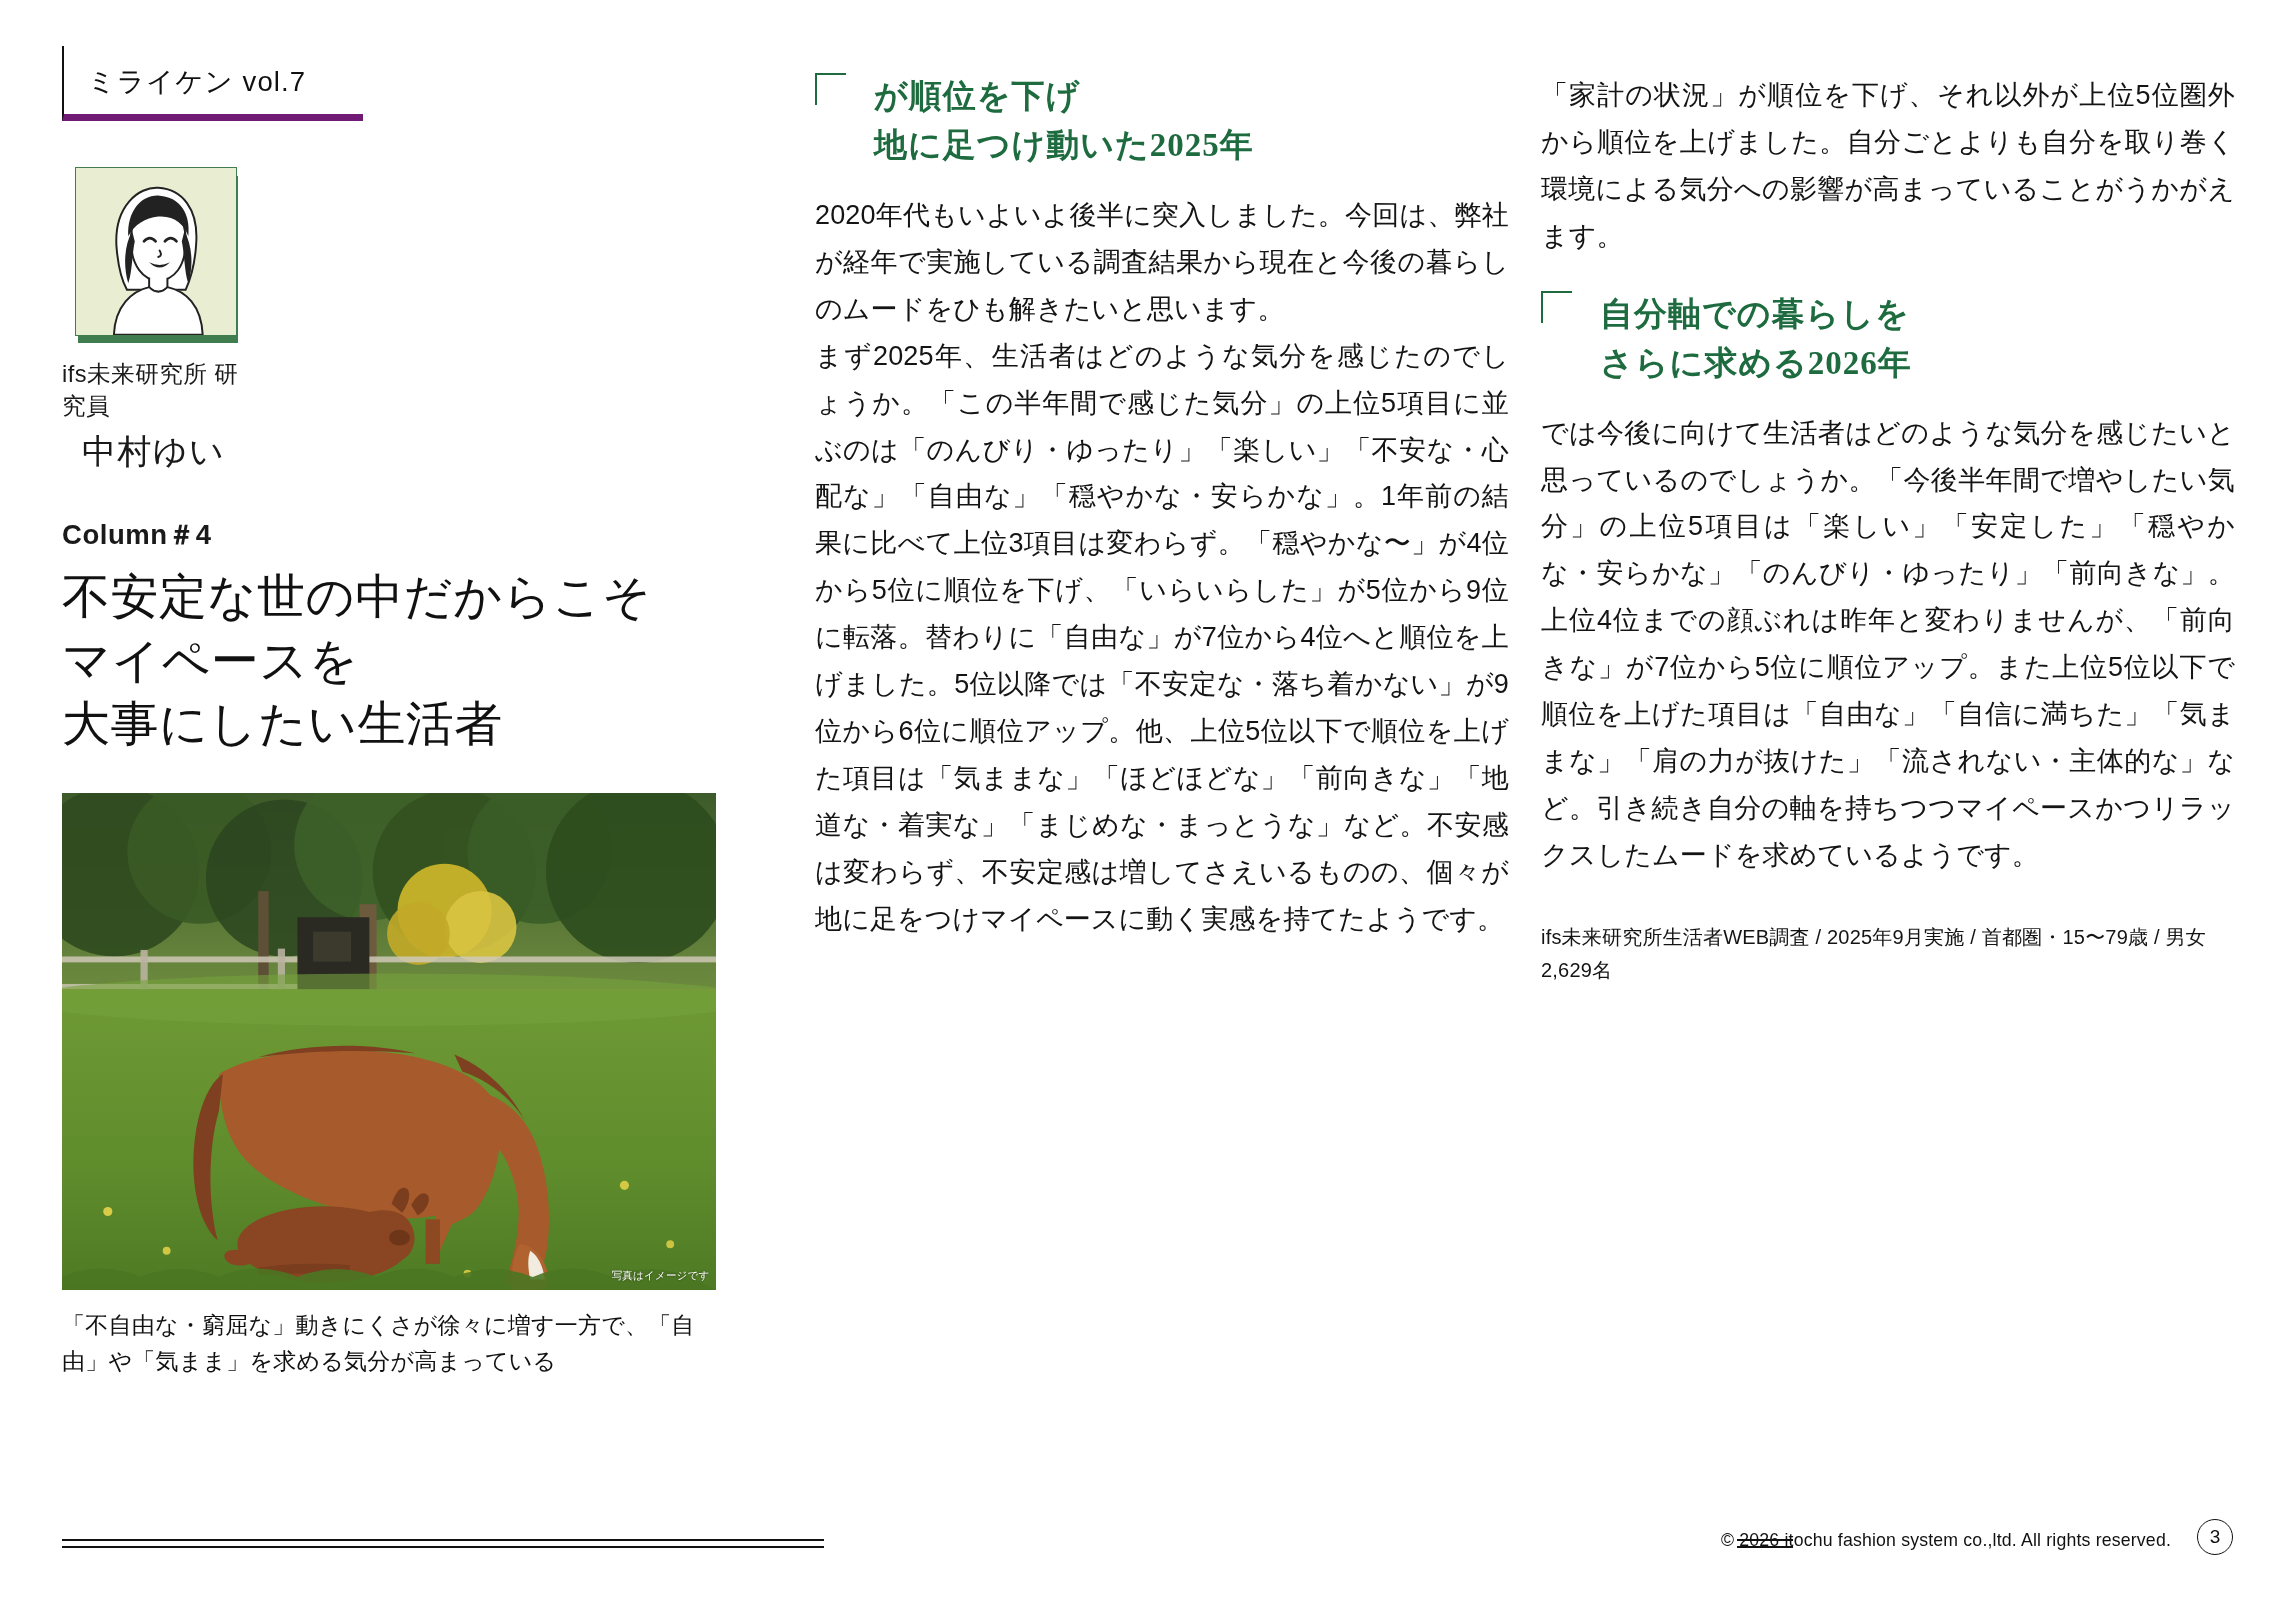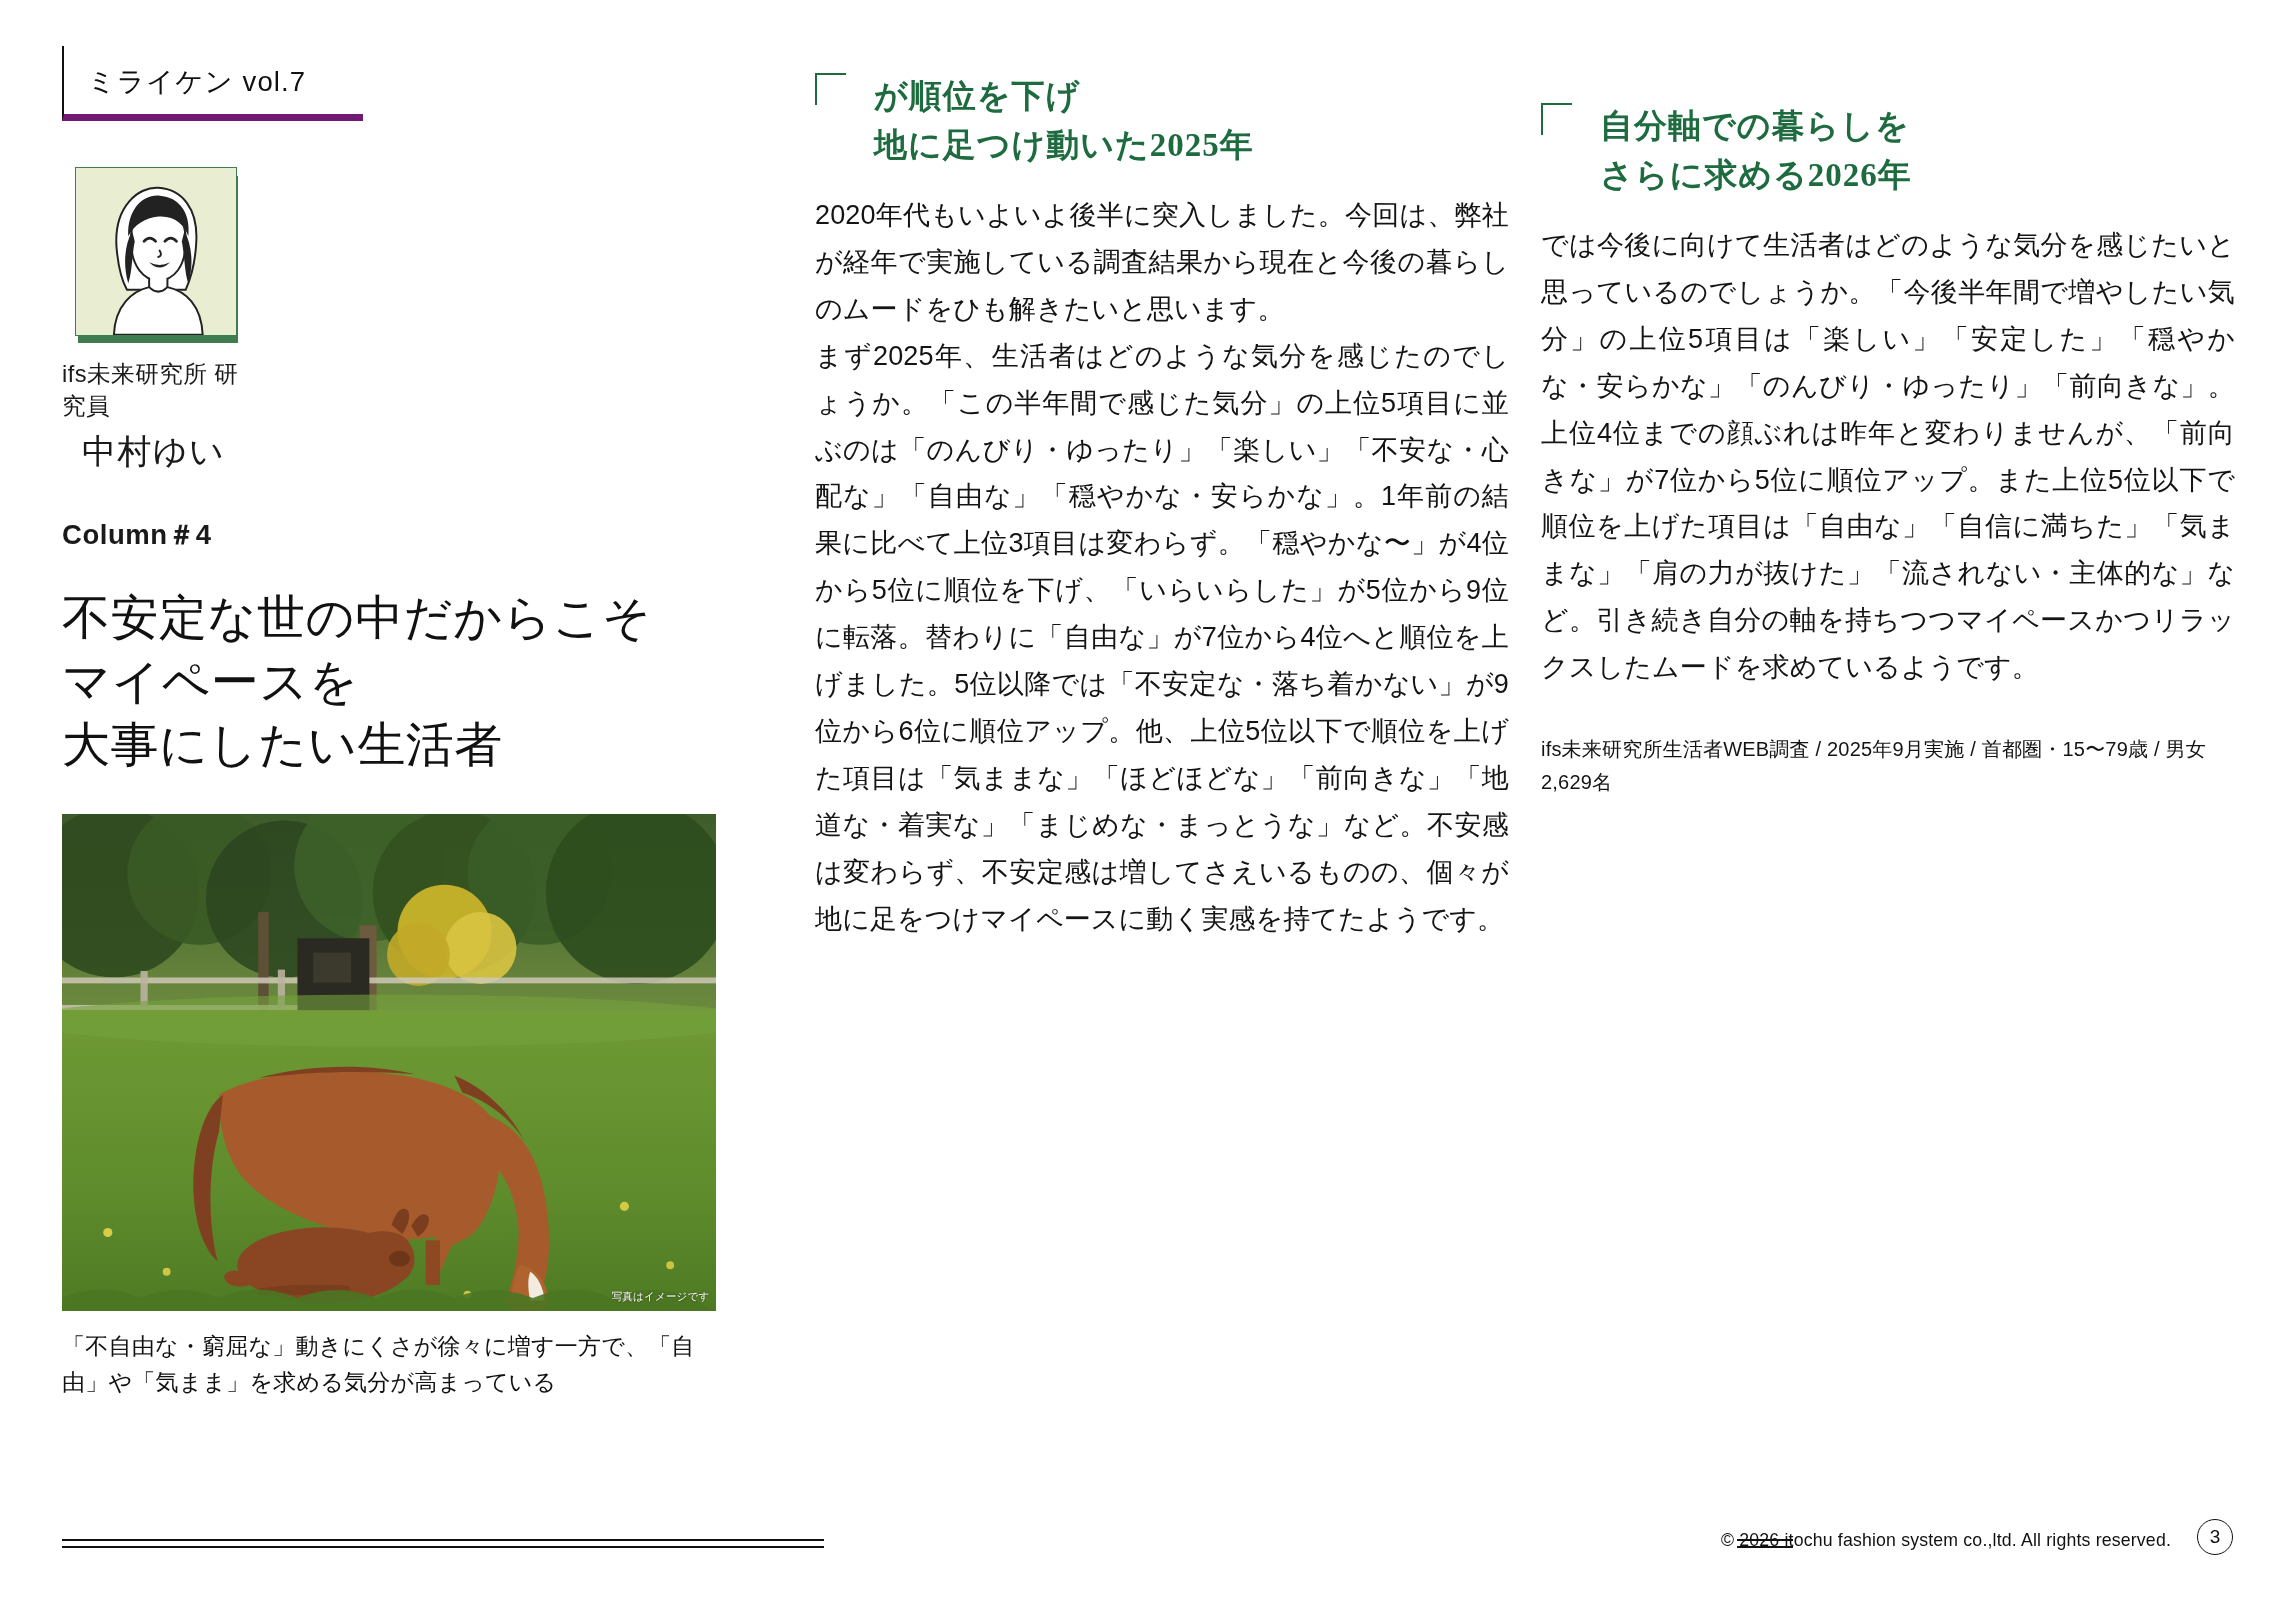--- a/index.html
+++ b/index.html
@@ -90,21 +90,21 @@
     margin-left: 20px;
   }
 
   .column-no {
     margin-top: 42px;
     font-size: 27.5px;
     font-weight: bold;
     letter-spacing: 0.02em;
   }
   .column-title {
-    margin-top: 33px;
+    margin-top: 12px;
     font-size: 48px;
     line-height: 1.32;
     font-family: "Liberation Serif", serif;
     letter-spacing: 0.01em;
     color: #111;
   }
 
   .photo {
     margin-top: 37px;
     width: 654px;
@@ -357,20 +357,21 @@
     <div class="htext" style="white-space:pre-line;">が順位を下げ
 地に足つけ動いた2025年</div>
   </div>
 
   <p class="body-p">2020年代もいよいよ後半に突入しました。今回は、弊社が経年で実施している調査結果から現在と今後の暮らしのムードをひも解きたいと思います。</p>
   <p class="body-p">まず2025年、生活者はどのような気分を感じたのでしょうか。「この半年間で感じた気分」の上位5項目に並ぶのは「のんびり・ゆったり」「楽しい」「不安な・心配な」「自由な」「穏やかな・安らかな」。1年前の結果に比べて上位3項目は変わらず。「穏やかな〜」が4位から5位に順位を下げ、「いらいらした」が5位から9位に転落。替わりに「自由な」が7位から4位へと順位を上げました。5位以降では「不安定な・落ち着かない」が9位から6位に順位アップ。他、上位5位以下で順位を上げた項目は「気ままな」「ほどほどな」「前向きな」「地道な・着実な」「まじめな・まっとうな」など。不安感は変わらず、不安定感は増してさえいるものの、個々が地に足をつけマイペースに動く実感を持てたようです。</p>
 </div>
 
 <div class="col col-right">
 
+  <p class="body-p">「家計の状況」が順位を下げ、それ以外が上位5位圏外から順位を上げました。自分ごとよりも自分を取り巻く環境による気分への影響が高まっていることがうかがえます。</p>
 
   <div class="headline" style="margin-top:30px;">
     <span class="bracket"></span>
     <div class="htext" style="white-space:pre-line;">自分軸での暮らしを
 さらに求める2026年</div>
   </div>
 
   <p class="body-p">では今後に向けて生活者はどのような気分を感じたいと思っているのでしょうか。「今後半年間で増やしたい気分」の上位5項目は「楽しい」「安定した」「穏やかな・安らかな」「のんびり・ゆったり」「前向きな」。上位4位までの顔ぶれは昨年と変わりませんが、「前向きな」が7位から5位に順位アップ。また上位5位以下で順位を上げた項目は「自由な」「自信に満ちた」「気ままな」「肩の力が抜けた」「流されない・主体的な」など。引き続き自分の軸を持ちつつマイペースかつリラックスしたムードを求めているようです。</p>
 
   <div class="source-note">ifs未来研究所生活者WEB調査 / 2025年9月実施 / 首都圏・15〜79歳 / 男女2,629名</div>

